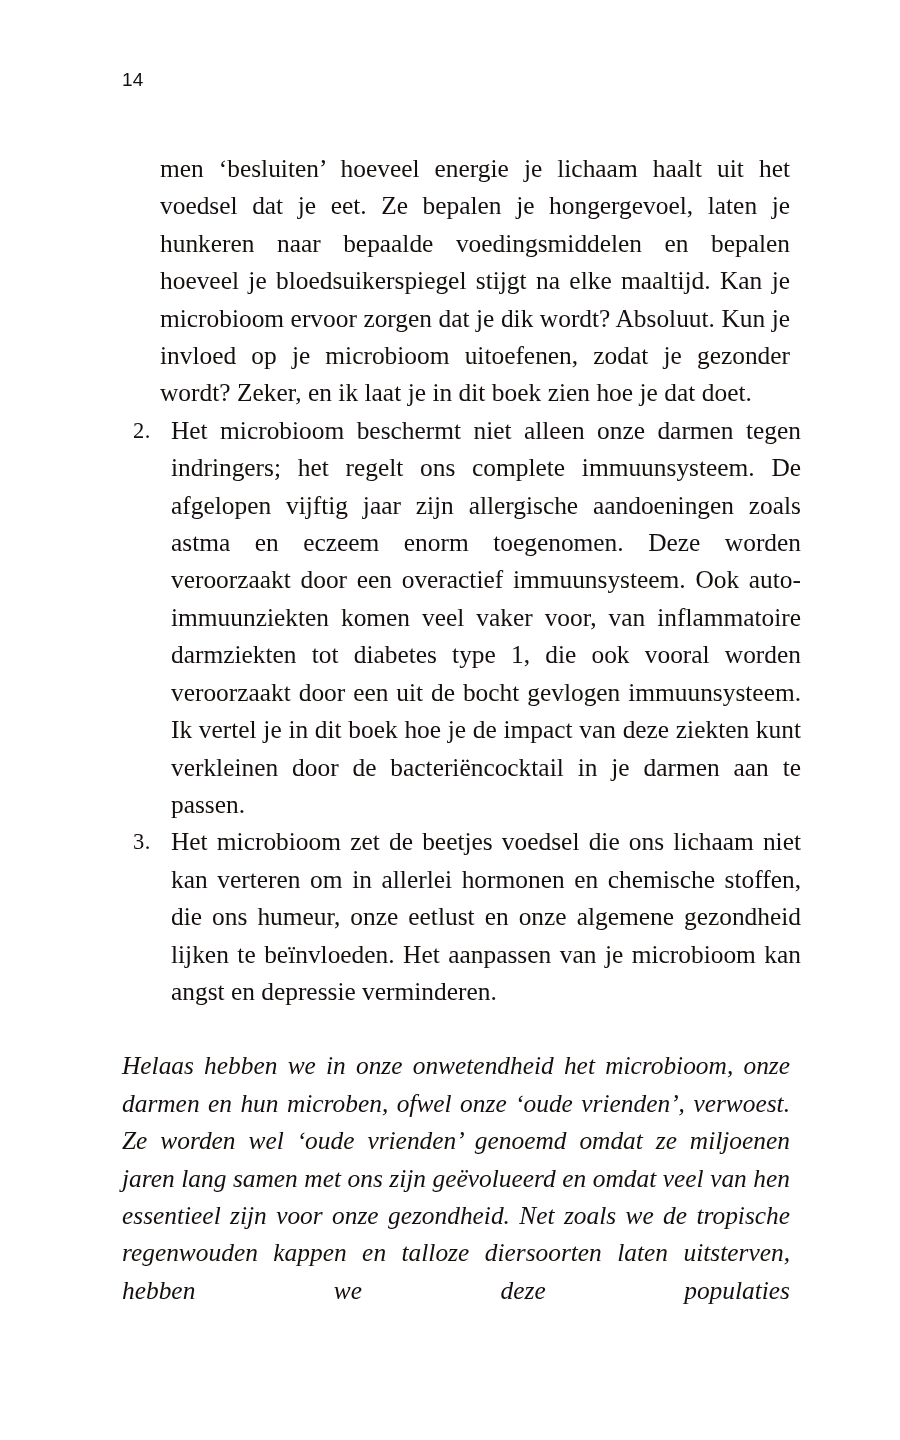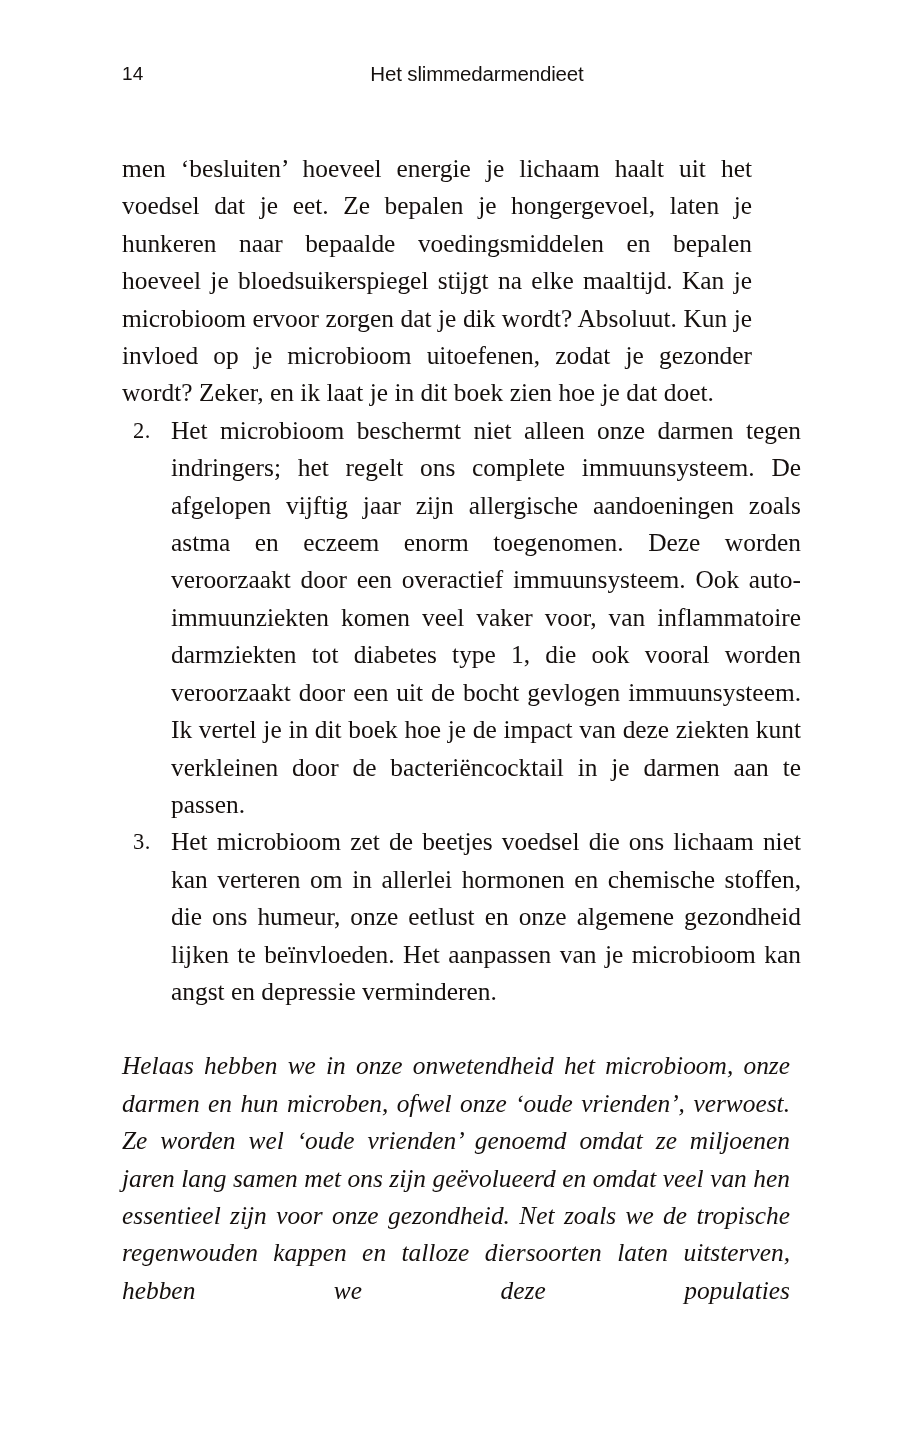--- a/index.html
+++ b/index.html
@@ -21,21 +21,21 @@
   }
 
   
   .running-head {
     position: absolute;
     top: 64px;
     left: 122px;
     width: 668px;
     height: 30px;
     display: flex;
-    align-items: flex-start;
+    align-items: center;
   }
 
   .folio {
     font-family: "Liberation Sans", "DejaVu Sans", sans-serif;
     font-size: 19px;
     letter-spacing: 0.2px;
     color: #16110f;
     width: 120px;
     flex: 0 0 120px;
     line-height: 1;
@@ -65,20 +65,21 @@
     font-size: 25.4px;
     line-height: 37.4px;
     text-align: justify;
     text-justify: inter-word;
     hyphens: manual;
     word-spacing: 0.1px;
   }
 
   
   p.continuation {
+    margin-left: 38px;
     width: 630px;
   }
 
   ol.numbered {
     list-style: none;
     margin: 0;
     padding: 0;
   }
 
   ol.numbered > li {
@@ -126,21 +127,20 @@
     font-style: italic;
   }
 </style>
 </head>
 <body>
 
 <div class="page">
 
   <div class="running-head">
     <span class="folio">14</span>
-    <span class="head-title">Het slimmedarmendieet</span>
   </div>
 
   <div class="textblock">
 
     <p class="body continuation">men ‘besluiten’ hoeveel energie je lichaam haalt uit het voedsel dat je eet. Ze bepalen je hongergevoel, laten je hunkeren naar bepaalde voedingsmiddelen en bepalen hoeveel je bloedsuikerspiegel stijgt na elke maaltijd. Kan je microbioom ervoor zorgen dat je dik wordt? Absoluut. Kun je invloed op je microbioom uitoefenen, zodat je gezonder wordt? Zeker, en ik laat je in dit boek zien hoe je dat doet.</p>
 
     <ol class="numbered">
       <li>
         <span class="marker">2.</span>
         <span class="li-text">Het microbioom beschermt niet alleen onze darmen tegen indringers; het regelt ons complete immuunsysteem. De afgelopen vijftig jaar zijn allergische aandoeningen zoals astma en eczeem enorm toegenomen. Deze worden veroorzaakt door een overactief immuunsysteem. Ook auto-immuunziekten komen veel vaker voor, van inflammatoire darmziekten tot diabetes type 1, die ook vooral worden veroorzaakt door een uit de bocht gevlogen immuunsysteem. Ik vertel je in dit boek hoe je de impact van deze ziekten kunt verkleinen door de bacteriëncocktail in je darmen aan te passen.</span>

